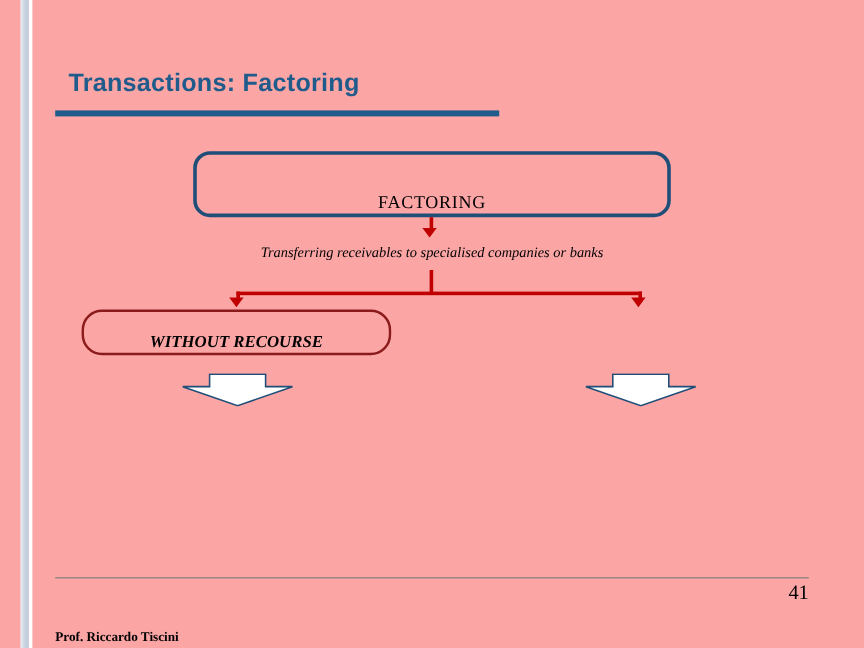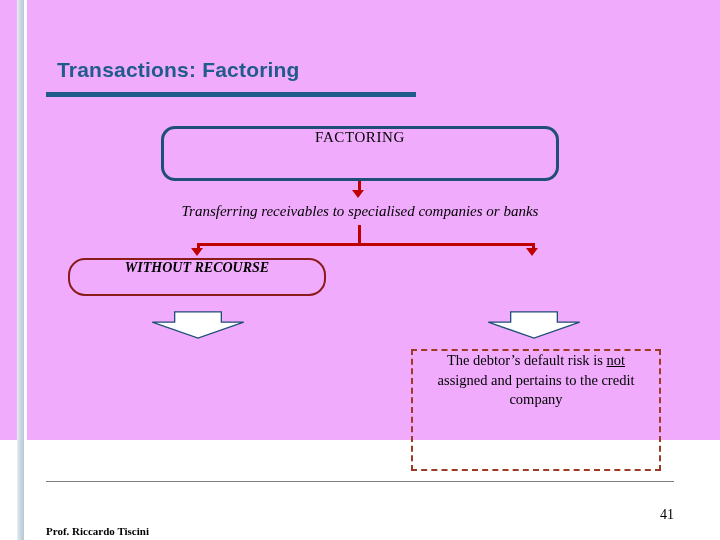--- a/index.html
+++ b/index.html
@@ -9,22 +9,22 @@
   body {
     width: 720px;
     height: 540px;
     background: #ffffff;
     font-family: "Liberation Serif", serif;
     overflow: hidden;
   }
   .slide {
     position: relative;
     width: 720px;
-    height: 440px;
-    background: #f0abfc;
+    height: 540px;
+    background: #fca5a5;
   }
   
   .left-bar {
     position: absolute;
     left: 17px;
     top: 0;
     width: 7px;
     height: 540px;
     background: linear-gradient(to right, #e9eef3 0%, #cfd9e4 40%, #b9c7d6 100%);
   }
@@ -54,21 +54,21 @@
     width: 370px;
     height: 5px;
     background: #1f5c8b;
   }
 
   
   .box {
     position: absolute;
     box-sizing: border-box;
     display: flex;
-    align-items: flex-start;
+    align-items: flex-end;
     justify-content: center;
     text-align: center;
   }
   .box-factoring {
     left: 161px;
     top: 126px;
     width: 398px;
     height: 55px;
     border: 3px solid #1f4e79;
     border-radius: 14px;
@@ -78,21 +78,21 @@
     letter-spacing: 0.6px;
   }
   .caption-transfer {
     position: absolute;
     left: 0;
     top: 203px;
     width: 720px;
     text-align: center;
     font-family: "Liberation Serif", serif;
     font-style: italic;
-    font-size: 15px;
+    font-size: 12px;
     color: #000000;
   }
   .box-recourse {
     height: 38px;
     border: 2px solid #8b1a1a;
     border-radius: 17px;
     font-family: "Liberation Serif", serif;
     font-style: italic;
     font-weight: bold;
     font-size: 14px;
@@ -171,23 +171,23 @@
     top: 494px;
     font-family: "Liberation Serif", serif;
     font-size: 11px;
     font-weight: bold;
     color: #000000;
     margin-top: 31px;
   }
   .footer-page {
     position: absolute;
     right: 46px;
-    top: 507px;
-    font-family: "Liberation Serif", serif;
-    font-size: 14px;
+    top: 484px;
+    font-family: "Liberation Serif", serif;
+    font-size: 17px;
     color: #000000;
   }
 </style>
 </head>
 <body>
 
 <div class="slide">
 
   <div class="left-bar"></div>
   <div class="left-bar-inner"></div>
@@ -215,21 +215,18 @@
     <span>WITHOUT RECOURSE</span>
   </div>
 
   <svg class="block-arrow" style="left:148px; top:311px;" viewBox="0 0 100 30">
     <polygon points="25,1 75,1 75,12 99,12 50,29 1,12 25,12" fill="#ffffff" stroke="#1f4e79" stroke-width="1.4"></polygon>
   </svg>
   <svg class="block-arrow" style="left:484px; top:311px;" viewBox="0 0 100 30">
     <polygon points="25,1 75,1 75,12 99,12 50,29 1,12 25,12" fill="#ffffff" stroke="#1f4e79" stroke-width="1.4"></polygon>
   </svg>
 
-  <div class="box box-dashed box-dashed-right">
-    <span><span>The debtor’s default risk is </span><span class="underline-not">not</span><span> assigned and pertains to the credit company</span></span>
-  </div>
 
   <div class="footer-line"></div>
   <div class="footer-author">Prof. Riccardo Tiscini</div>
   <div class="footer-page">41</div>
 
 </div>
 
 </body></html>

